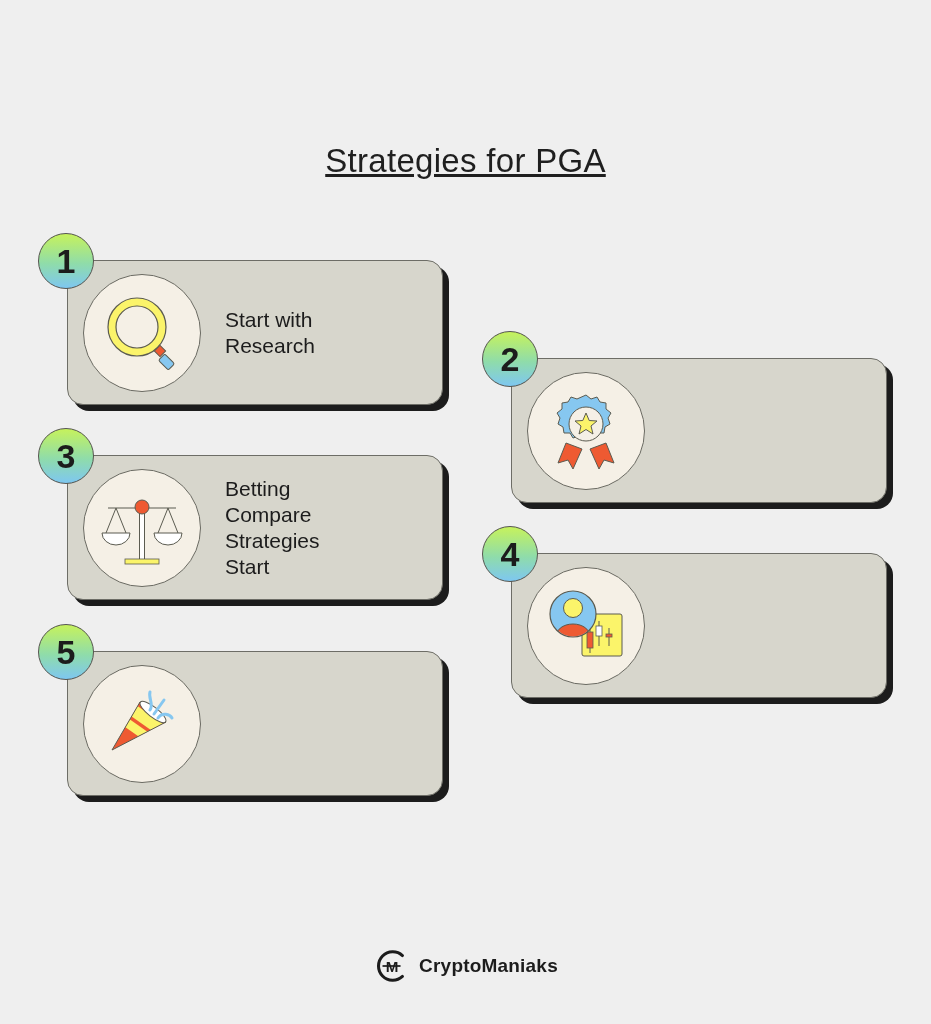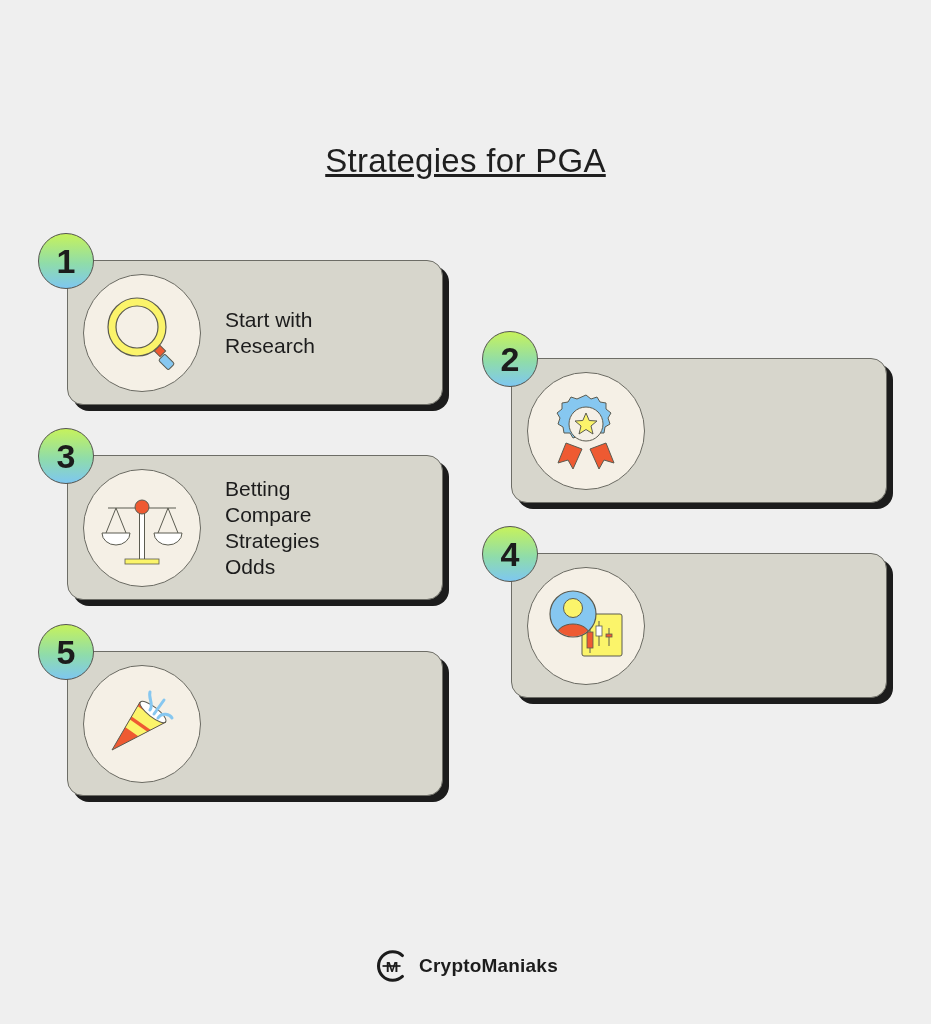--- a/index.html
+++ b/index.html
@@ -132,21 +132,21 @@
         <path d="M62,55 H90 A14,12 0 0 1 62,55 Z" fill="#ffffff" stroke="#5b5b50" stroke-width="1"></path>
         <rect x="47.5" y="32" width="5" height="50" fill="#ffffff" stroke="#5b5b50" stroke-width="1"></rect>
         <rect x="33" y="81" width="34" height="5" fill="#fbf46a" stroke="#5b5b50" stroke-width="0.8"></rect>
         <circle cx="50" cy="29" r="7" fill="#ee5a32" stroke="#5b5b50" stroke-width="1"></circle>
       </svg>
     </div>
     <div class="card-label">
       <span>Betting</span>
       <span>Compare</span>
       <span>Strategies</span>
-      <span>Odds</span>
+      <span>Start</span>
     </div>
   </div>
 
   <div class="card" style="left:511px; top:553px;">
     <div class="badge">4</div>
     <div class="icon-circle">
       <svg viewBox="0 0 100 100">
         <rect x="46" y="38" width="40" height="42" rx="2" fill="#fbf46a" stroke="#5b5b50" stroke-width="1"></rect>
         <line x1="54" y1="52" x2="54" y2="77" stroke="#5b5b50" stroke-width="1"></line>
         <rect x="51" y="56" width="6" height="16" fill="#ee5a32" stroke="#5b5b50" stroke-width="0.8"></rect>

